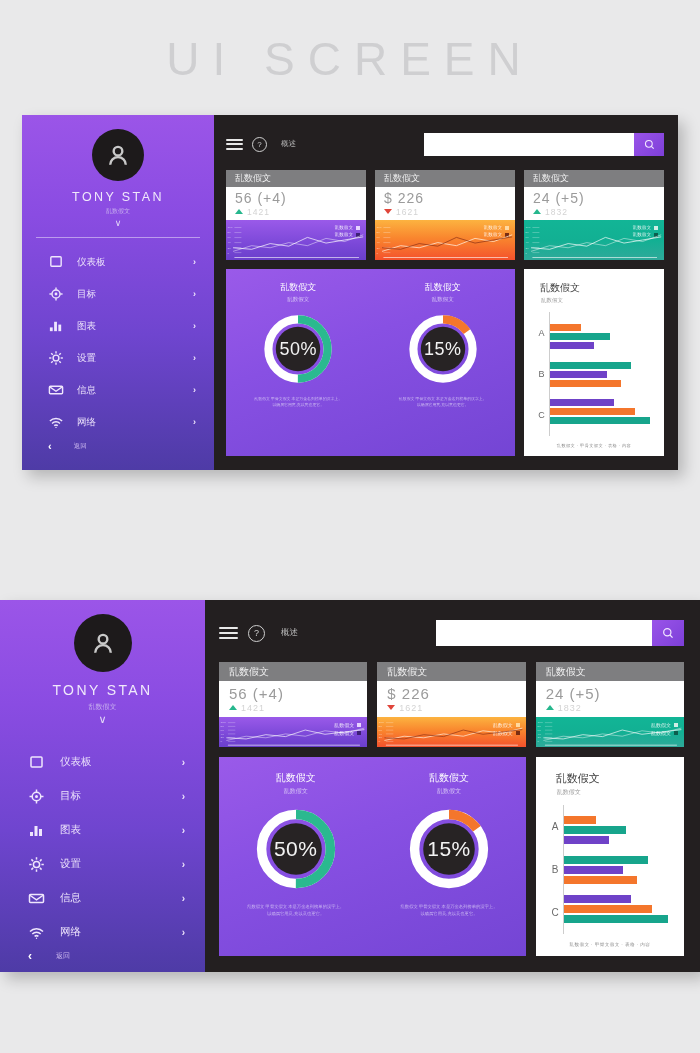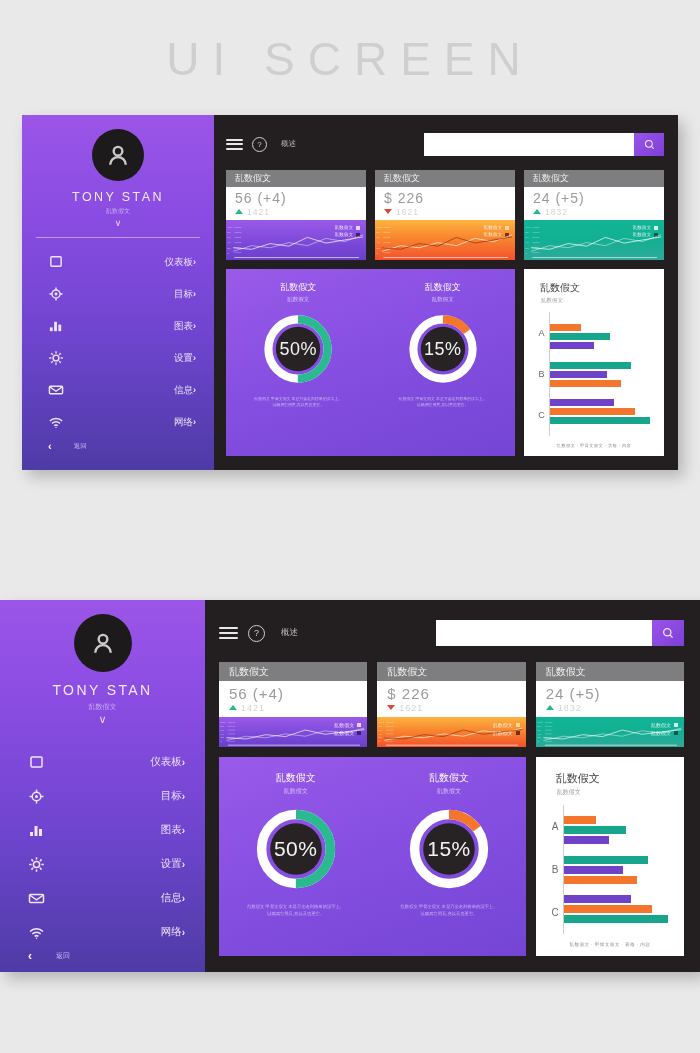--- a/index.html
+++ b/index.html
@@ -46,21 +46,21 @@
   .mock.large .usub{font-size:7px;margin-top:4px;}
   .chev-d{margin-top:3px;color:#e4d9f8;font-size:9px;line-height:9px;}
   .mock.large .chev-d{font-size:11px;}
 
   .divider{height:1px;background:rgba(255,255,255,.45);margin:9px 14px 0;}
   .mock.large .divider{margin:11px 16px 0;}
 
   .nav{display:flex;flex-direction:column;}
   .mock.small .nav{margin-top:8px;}
   .mock.large .nav{margin-top:10px;}
-  .nav-item{display:flex;align-items:center;cursor:pointer;text-align:right;}
+  .nav-item{display:flex;align-items:center;cursor:pointer;}
   .mock.small .nav-item{height:32px;padding:0 18px 0 26px;}
   .mock.large .nav-item{height:34px;padding:0 20px 0 28px;}
   .nav-ic{display:flex;align-items:center;justify-content:center;flex:none;}
   .mock.small .nav-ic{width:16px;height:16px;margin-right:13px;}
   .mock.large .nav-ic{width:17px;height:17px;margin-right:15px;}
   .nav-ic svg{width:100%;height:100%;stroke:#efe6fd;fill:none;stroke-width:1.5;}
   .nav-lb{color:#ece2fb;flex:1;}
   .mock.small .nav-lb{font-size:9.5px;}
   .mock.large .nav-lb{font-size:10.5px;}
   .nav-ar{color:#efe6fd;font-size:9px;font-weight:bold;}

